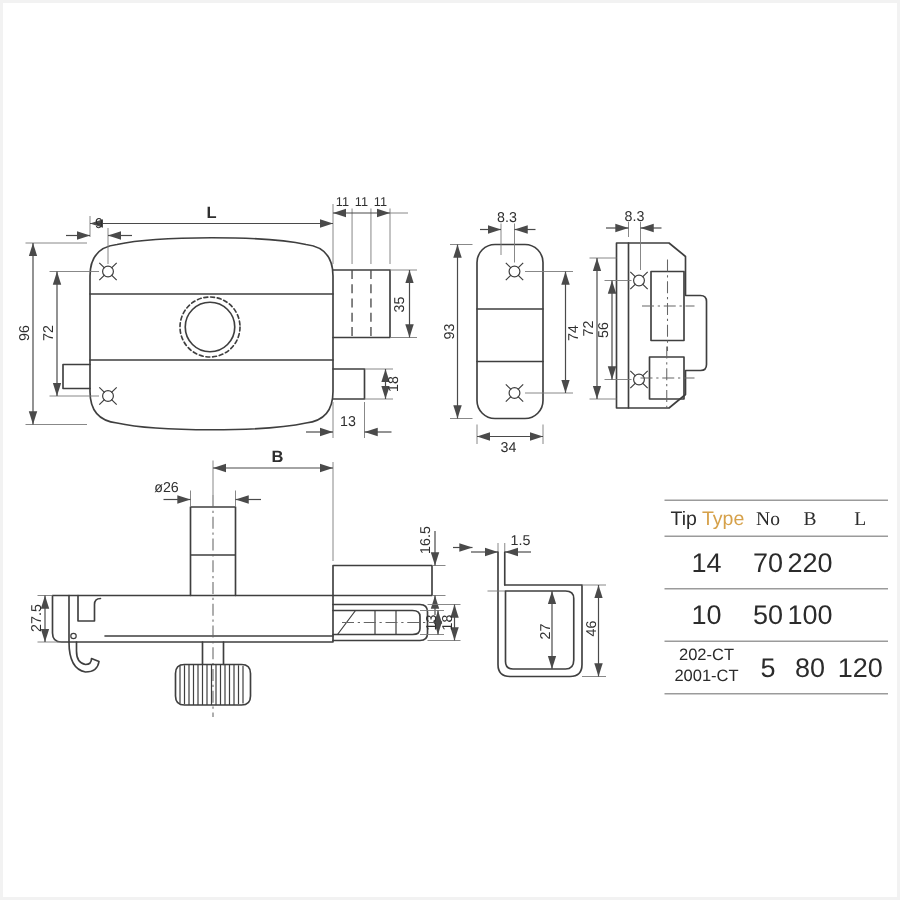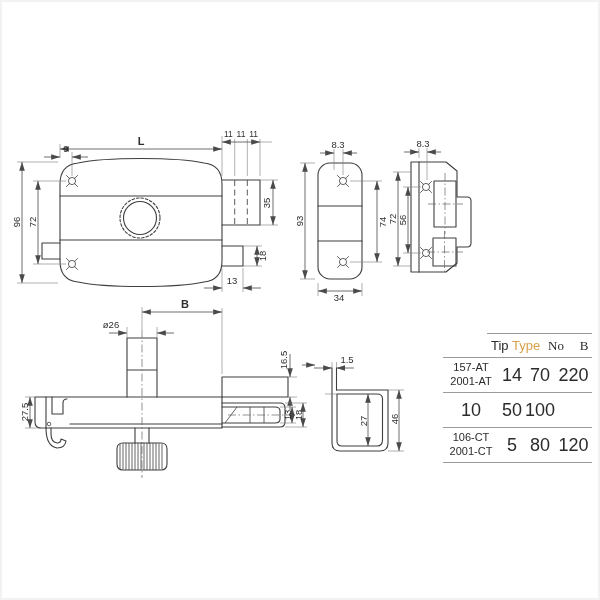--- a/index.html
+++ b/index.html
@@ -15,21 +15,21 @@
   .c{stroke:#666;stroke-width:.7;fill:none;stroke-dasharray:8 2.5 1.5 2.5;}
   .h{stroke:#4a4a4a;stroke-width:.9;fill:none;stroke-dasharray:6 3.5;}
   text{fill:#2f2f2f;font-size:9.5px;font-family:"Liberation Sans","DejaVu Sans",sans-serif;}
   .big{font-size:11px;font-weight:bold;}
   .sm{font-size:8.5px;}
   
   .spec-table{position:absolute;left:443px;top:333px;width:149px;color:#2b2b2b;}
   .tr{display:grid;grid-template-columns:56px 26px 30px 37px;align-items:center;
       border-top:1px solid #9b9b9b;}
   .tr.last{border-bottom:1px solid #9b9b9b;}
-  .th-row{height:23px;margin-left:44px;}
+  .th-row{height:23px;}
   .row{min-height:34px;}
   .cell{text-align:center;}
   .type-h{text-align:left;padding-left:4px;font-size:13px;white-space:nowrap;}
   .accent{color:#d6a14a;}
   .th{font-size:13px;font-family:Liberation Serif, serif;}
   .type-cell{font-size:11px;line-height:1.25;padding:3px 0;}
   .num{font-size:18px;}
 </style>
 </head>
 <body>
@@ -217,38 +217,34 @@
     <div class="cell type-h">
       <span>Tip</span>
       <span class="accent">Type</span>
     </div>
     <div class="cell th">No</div>
     <div class="cell th">B</div>
     <div class="cell th">L</div>
   </div>
 
   <div class="tr row">
-    <div class="cell type-cell">
-      <div>157-AT</div>
-      <div>2001-AT</div>
-    </div>
     <div class="cell num">14</div>
     <div class="cell num">70</div>
     <div class="cell num">220</div>
   </div>
 
   <div class="tr row">
     <div class="cell num">10</div>
     <div class="cell num">50</div>
     <div class="cell num">100</div>
   </div>
 
   <div class="tr row last">
     <div class="cell type-cell">
-      <div>106-CT</div>
+      <div>202-CT</div>
       <div>2001-CT</div>
     </div>
     <div class="cell num">5</div>
     <div class="cell num">80</div>
     <div class="cell num">120</div>
   </div>
 </div>
 
 <div class="frame"></div>
 </div>

